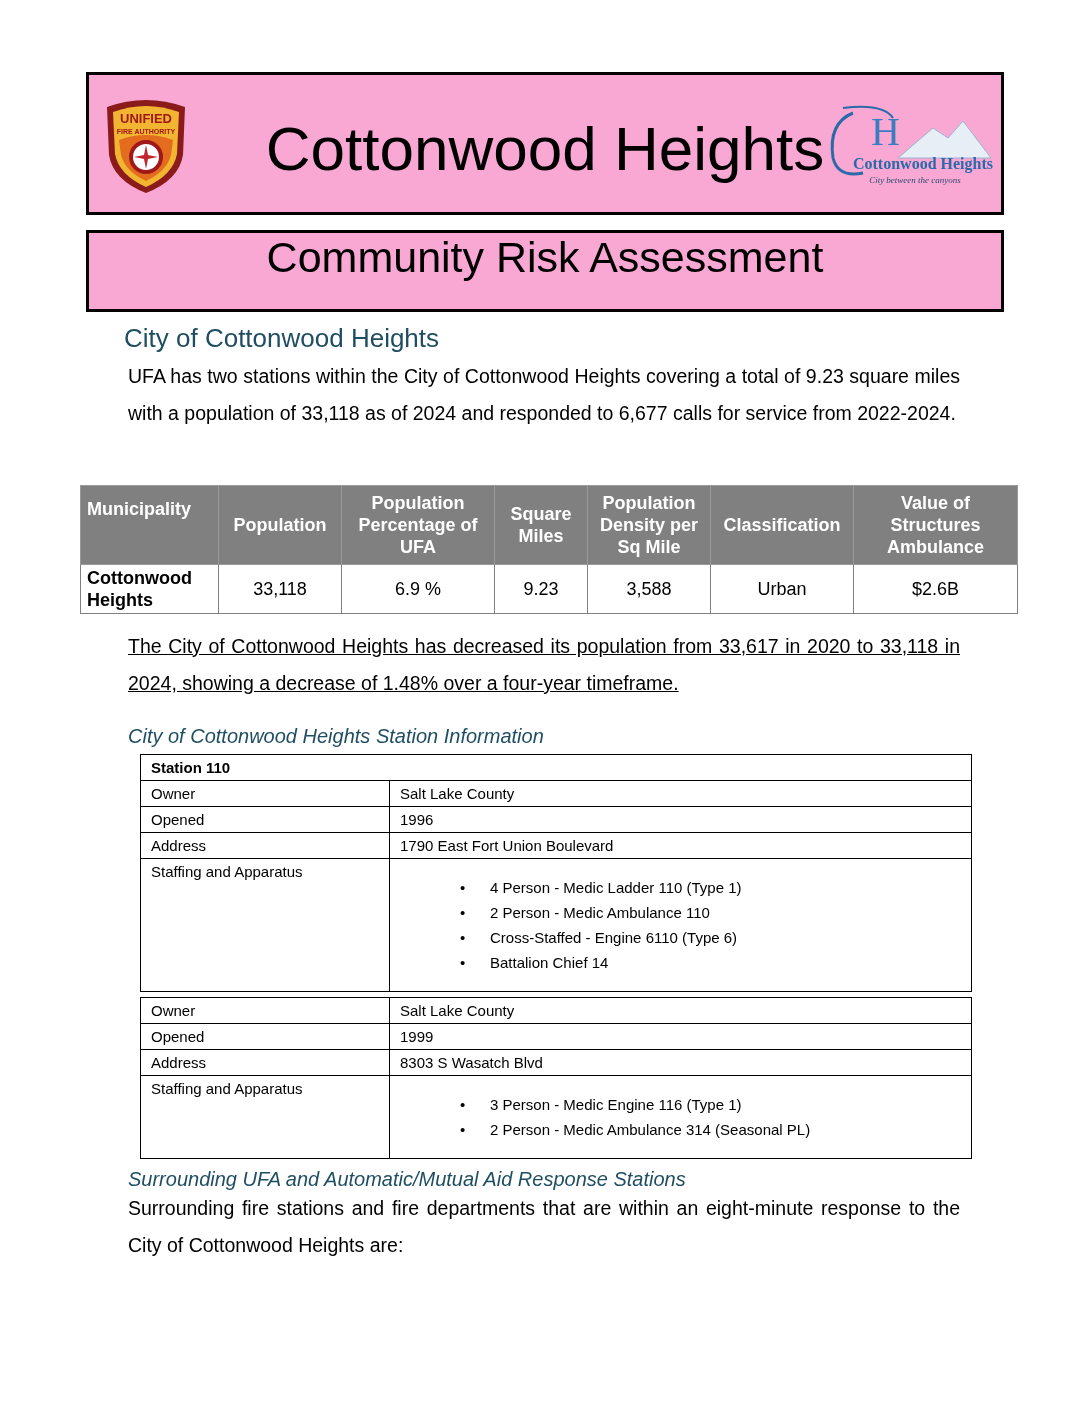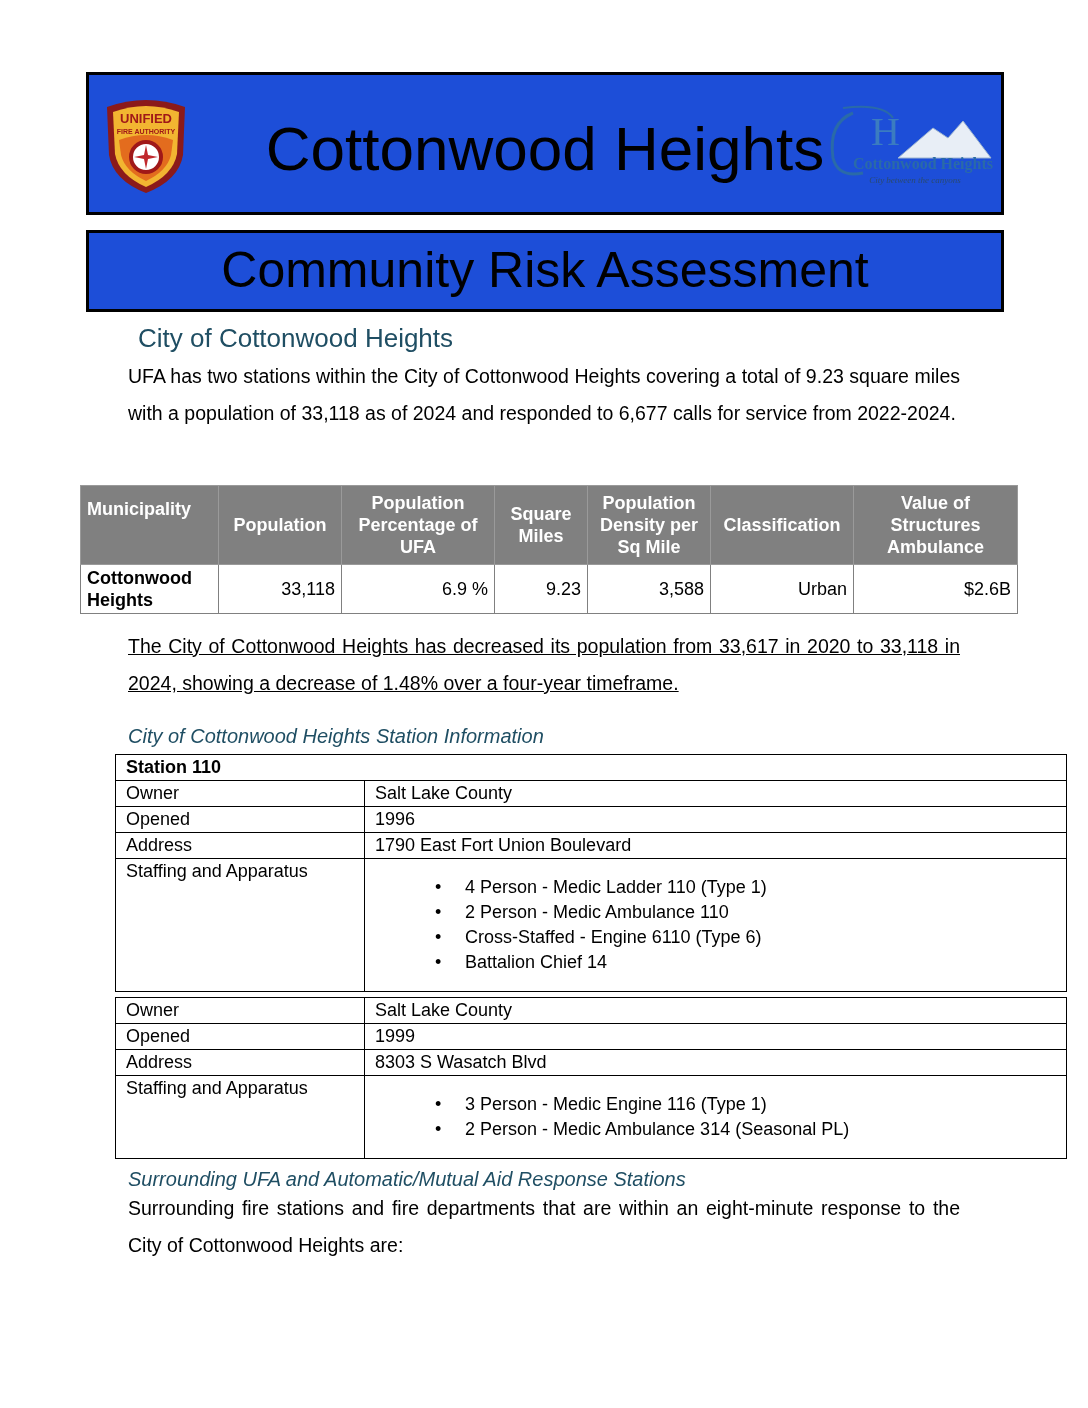--- a/index.html
+++ b/index.html
@@ -1,52 +1,52 @@
 <!DOCTYPE html>
 <html><head>
 <meta charset="utf-8">
 <style>
   html, body { margin: 0; padding: 0; background: #ffffff; }
   body { width: 1088px; height: 1408px; position: relative; overflow: hidden;
          font-family: "Liberation Sans", sans-serif; color: #000; }
 
-  .banner { position: absolute; left: 86px; width: 918px; background: #1d4ed8;
+  .banner { position: absolute; left: 86px; width: 918px; background: #f9a8d4;
             border: 3px solid #000; box-sizing: border-box; }
   .banner-top { top: 72px; height: 143px; }
   .banner-sub { top: 230px; height: 82px; }
   .banner-title { position: absolute; left: 0; right: 0; text-align: center;
                   font-size: 62px; color: #000; }
   .banner-top .banner-title { top: 38px; left: 80px; right: 80px; }
-  .banner-sub .banner-title { top: 8px; font-size: 50px; }
+  .banner-sub .banner-title { top: 0; font-size: 43px; }
 
   .ufa-logo { position: absolute; left: 10px; top: 20px; width: 94px; height: 100px; }
   .ch-logo { position: absolute; right: 8px; top: 28px; width: 170px; height: 90px; }
 
-  .h-city { position: absolute; left: 138px; top: 323px; font-size: 26px; color: #1f4e63; }
+  .h-city { position: absolute; left: 124px; top: 323px; font-size: 26px; color: #1f4e63; }
   .para { position: absolute; left: 128px; width: 832px; font-size: 19.5px;
           line-height: 37px; text-align: justify; text-align-last: left; }
   .p1 { top: 358px; }
   .p2 { top: 628px; text-decoration: underline; }
   .p3 { top: 1190px; }
 
   .muni { position: absolute; left: 80px; top: 485px; width: 938px; border-collapse: collapse;
           font-size: 18px; }
   .muni th { background: #808080; color: #fff; font-weight: bold; padding: 2px 6px;
              border: 1px solid #9a9a9a; line-height: 22px; height: 64px; }
-  .muni td { border: 1px solid #808080; text-align: right; height: 48px; padding: 0 6px;
+  .muni td { border: 1px solid #808080; text-align: center; height: 48px; padding: 0 6px;
              line-height: 22px; }
   .muni th:first-child { text-align: left; vertical-align: top; padding-top: 12px; margin-left: 12px; }
   .muni td.first { text-align: left; font-weight: bold; }
 
   .h-ital { position: absolute; left: 128px; font-size: 20px; font-style: italic; color: #1f4e63; }
   .hi1 { top: 725px; }
   .hi2 { top: 1168px; }
 
-  .station { position: absolute; left: 115px; width: 952px; border-collapse: collapse;
-             font-size: 18px; }
+  .station { position: absolute; left: 140px; width: 832px; border-collapse: collapse;
+             font-size: 15px; }
   .station td { border: 1px solid #000; padding: 0 10px; line-height: 25px; vertical-align: top; }
   .station td.lbl { width: 228px; }
   .station .hdr td { font-weight: bold; }
   .st110 { top: 754px; }
   .st116 { top: 997px; }
   .station ul { margin: 16px; padding: 0 0 0 44px; list-style: none; }
   .station li { position: relative; padding-left: 30px; }
   .station li::before { content: "\2022"; position: absolute; left: 0; }
 </style>
 </head>

